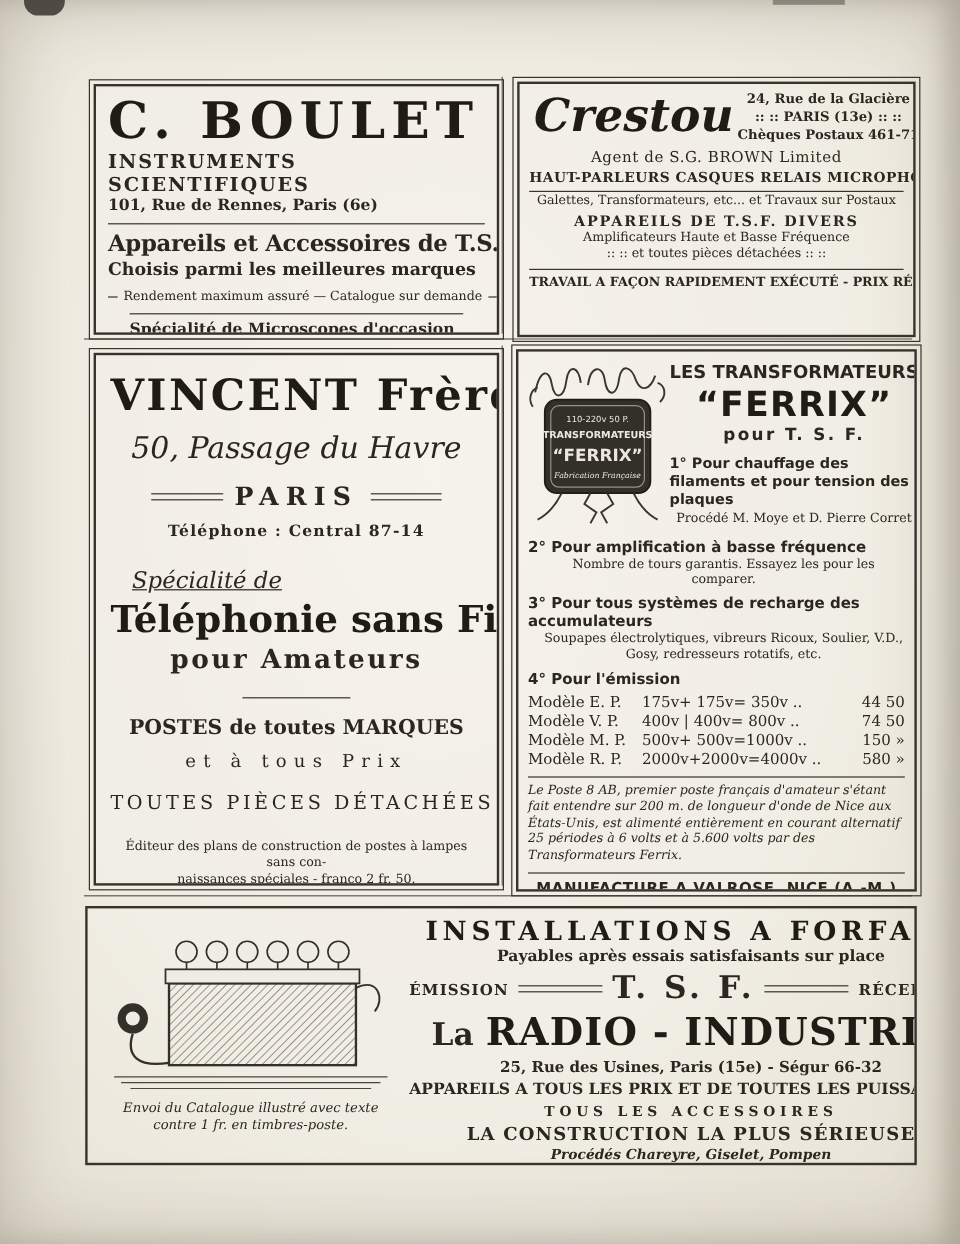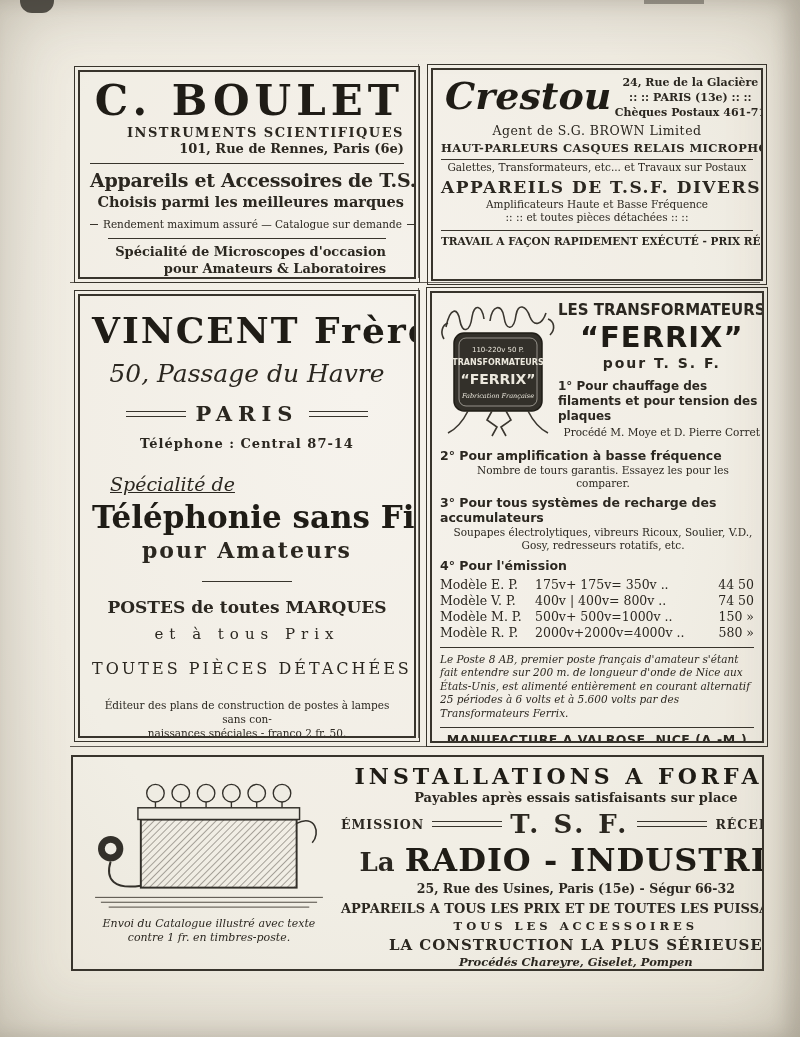--- a/index.html
+++ b/index.html
@@ -22,42 +22,42 @@
 
   .ad{position:absolute;border:1px solid #38342c;padding:3px;background:rgba(255,255,255,.10);}
   .ad-inner{border:2px solid #38342c;width:100%;height:100%;overflow:hidden;box-sizing:border-box;}
   .single-border{border:2px solid #38342c;padding:0;}
   .single-border .ad-inner{border:none;}
 
   .drule{flex:1;height:4px;border-top:1px solid #38342c;border-bottom:1px solid #38342c;min-width:10px;}
 
   
   #ad-boulet{left:74px;top:66px;width:338px;height:209px;}
-  .boulet{padding:8px 10px;text-align:right;}
+  .boulet{padding:8px 10px;text-align:left;}
   .b-title{font-size:42px;font-weight:bold;letter-spacing:5px;line-height:1;color:#1f1c16;white-space:nowrap;}
-  .b-sub{font-size:13px;font-weight:bold;letter-spacing:1.5px;margin-top:3px;}
+  .b-sub{font-size:16px;font-weight:bold;letter-spacing:1.5px;margin-top:3px;}
   .b-addr{font-size:13px;font-weight:bold;margin-top:1px;}
   .b-head{font-size:19px;font-weight:bold;letter-spacing:-.3px;margin-top:7px;border-top:1px solid #38342c;padding-top:5px;white-space:nowrap;}
   .b-tag{font-size:14.5px;font-weight:bold;margin-top:2px;}
   .b-note{display:flex;align-items:center;gap:5px;font-size:10.5px;margin-top:8px;}
   .b-note .frule{flex:1;border-top:1px solid #38342c;height:0;min-width:8px;}
   .b-note .txt{white-space:nowrap;}
   .b-spec{margin:8px 18px 0;padding-top:5px;border-top:1px solid #38342c;font-size:13px;font-weight:bold;line-height:1.3;}
 
   
   #ad-crestou{left:427px;top:64px;width:332px;height:213px;}
   .crestou{padding:6px 8px;text-align:center;}
   .c-header{display:flex;align-items:flex-start;}
   .c-logo{font-size:38px;font-weight:bold;font-style:italic;line-height:1.05;flex:1;text-align:left;padding-left:4px;color:#1f1c16;}
   .c-addr{font-size:11px;font-weight:bold;line-height:1.35;flex:0 0 158px;text-align:center;}
   .c-agent{font-size:12.5px;margin-top:2px;letter-spacing:.5px;}
   .c-products{font-size:11.5px;font-weight:bold;letter-spacing:.4px;margin-top:3px;padding-bottom:4px;border-bottom:1px solid #38342c;white-space:nowrap;}
   .c-spec-title{font-size:18px;font-weight:bold;letter-spacing:1px;margin-top:5px;white-space:nowrap;}
   .c-small{font-size:10.5px;margin-top:1px;white-space:nowrap;}
-  .c-dev-title{font-size:17px;font-weight:bold;letter-spacing:1.5px;margin-top:4px;white-space:nowrap;}
+  .c-dev-title{font-size:12px;font-weight:bold;letter-spacing:1.5px;margin-top:4px;white-space:nowrap;}
   .c-footer{font-size:10.5px;font-weight:bold;margin-top:7px;padding-top:4px;border-top:1px solid #38342c;white-space:nowrap;}
 
   
   #ad-vincent{left:74px;top:290px;width:338px;height:444px;}
   .vincent{padding:16px 12px;text-align:center;}
   .v-title{font-size:36px;font-weight:bold;letter-spacing:2px;line-height:1;color:#1f1c16;white-space:nowrap;}
   .v-addr{font-size:25px;font-style:italic;margin-top:11px;}
   .v-paris{display:flex;align-items:center;gap:10px;margin:13px 34px 0;}
   .v-paris .txt{font-size:21px;font-weight:bold;letter-spacing:6px;}
   .v-phone{font-size:13px;font-weight:bold;letter-spacing:1px;margin-top:10px;}

